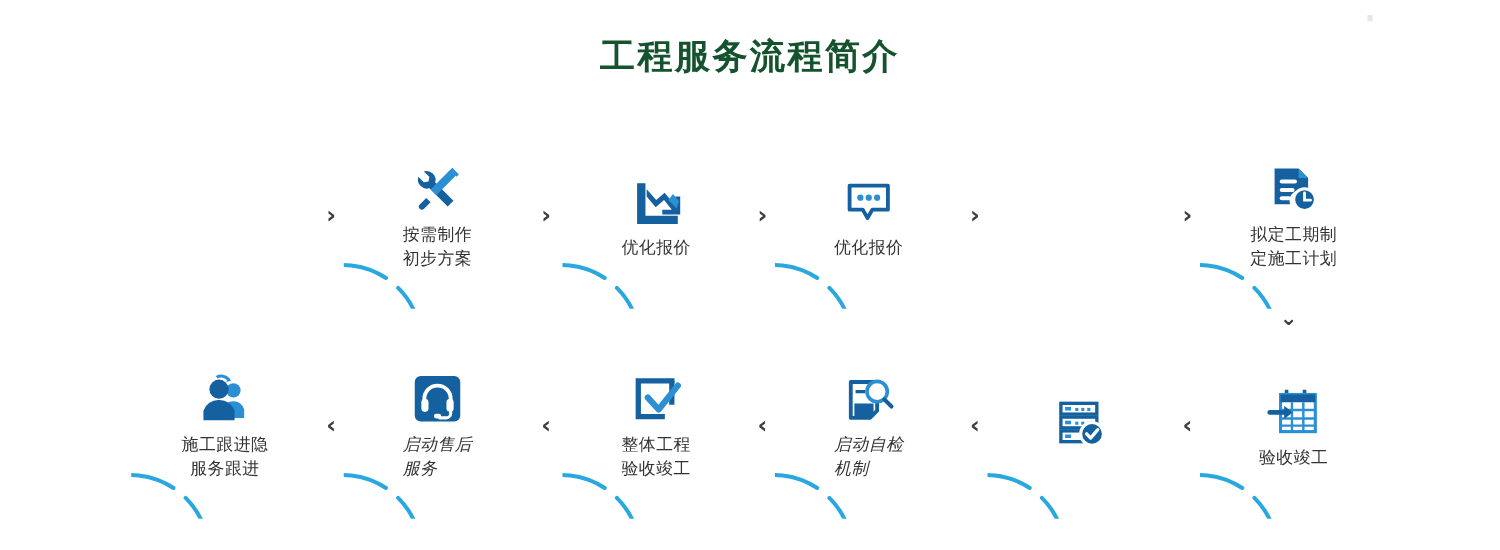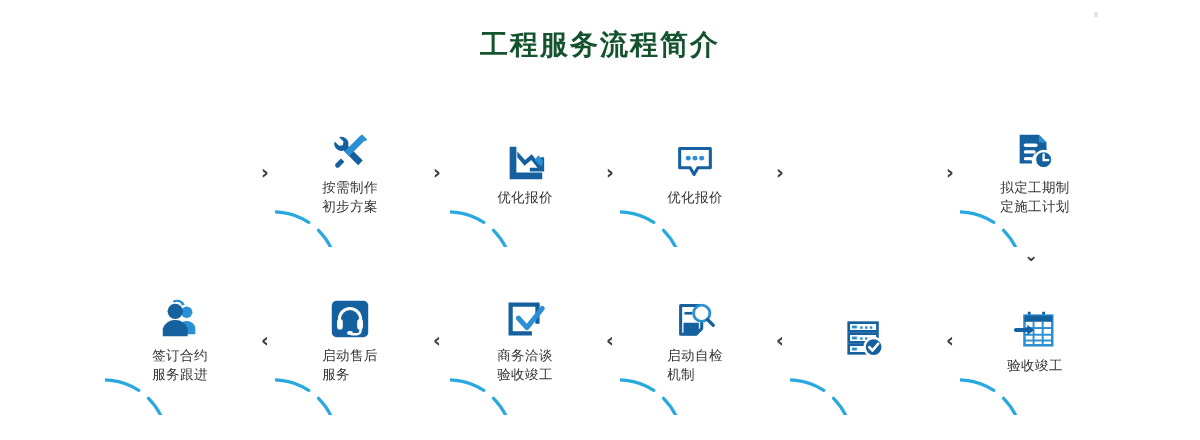--- a/index.html
+++ b/index.html
@@ -55,21 +55,21 @@
   }
   .icon svg{display:block;width:46px;height:46px;}
   .label{
     font-size:13.5px;
     line-height:19px;
     color:#333333;
     text-align:center;
     white-space:pre-line;
     letter-spacing:.4px;
   }
-  .label.lead{text-align:left;}
+  .label.lead{text-align:left;font-style:italic;}
 
   
   .chev{
     position:absolute;
     font-size:19px;
     line-height:19px;
     color:#3d3d3d;
     font-family:"DejaVu Sans",sans-serif;
     font-weight:600;
     width:20px;
@@ -204,21 +204,21 @@
         <span class="icon">
           <svg viewBox="0 0 48 48">
             <path d="M17 6 a8 8 0 0 1 10 2" fill="none" stroke="#2b8fd4" stroke-width="2.4"></path>
             <path d="M27 6 l2 3 -4 1z" fill="#2b8fd4"></path>
             <circle cx="31" cy="17" r="6" fill="#2b8fd4"></circle>
             <path d="M22 40 v-7 a9 9 0 0 1 9 -7 a9 9 0 0 1 9 7 v7z" fill="#2b8fd4"></path>
             <circle cx="19" cy="16" r="8" fill="#15609f"></circle>
             <path d="M6 42 v-8 a13 13 0 0 1 13 -9 a13 13 0 0 1 13 9 v8z" fill="#15609f"></path>
           </svg>
         </span>
-        <span class="label">签订合约
+        <span class="label">施工跟进隐
 服务跟进</span>
       </div>
     </div>
 
     <div class="node" style="left:350px">
       <svg class="ring" viewBox="0 0 150 150">
         <path d="M 43.5 133.3 A 63 63 0 1 1 33.8 125.4" fill="none" stroke="#29a8e0" stroke-width="3.2" stroke-linecap="round"></path>
       </svg>
       <div class="node-inner">
         <span class="icon">
@@ -241,21 +241,21 @@
         <path d="M 43.5 133.3 A 63 63 0 1 1 33.8 125.4" fill="none" stroke="#29a8e0" stroke-width="3.2" stroke-linecap="round"></path>
       </svg>
       <div class="node-inner">
         <span class="icon">
           <svg viewBox="0 0 48 48">
             <path d="M37 9 H9 v30 h20" fill="none" stroke="#15609f" stroke-width="4.4" stroke-linecap="square"></path>
             <path d="M37 9 v20" fill="none" stroke="#15609f" stroke-width="4.4"></path>
             <path d="M17 23 l9 10 16-20" fill="none" stroke="#2b8fd4" stroke-width="5.2" stroke-linecap="round" stroke-linejoin="round"></path>
           </svg>
         </span>
-        <span class="label">商务洽谈
+        <span class="label">整体工程
 验收竣工</span>
       </div>
     </div>
 
     <div class="node" style="left:695px">
       <svg class="ring" viewBox="0 0 150 150">
         <path d="M 43.5 133.3 A 63 63 0 1 1 33.8 125.4" fill="none" stroke="#29a8e0" stroke-width="3.2" stroke-linecap="round"></path>
       </svg>
       <div class="node-inner">
         <span class="icon">

